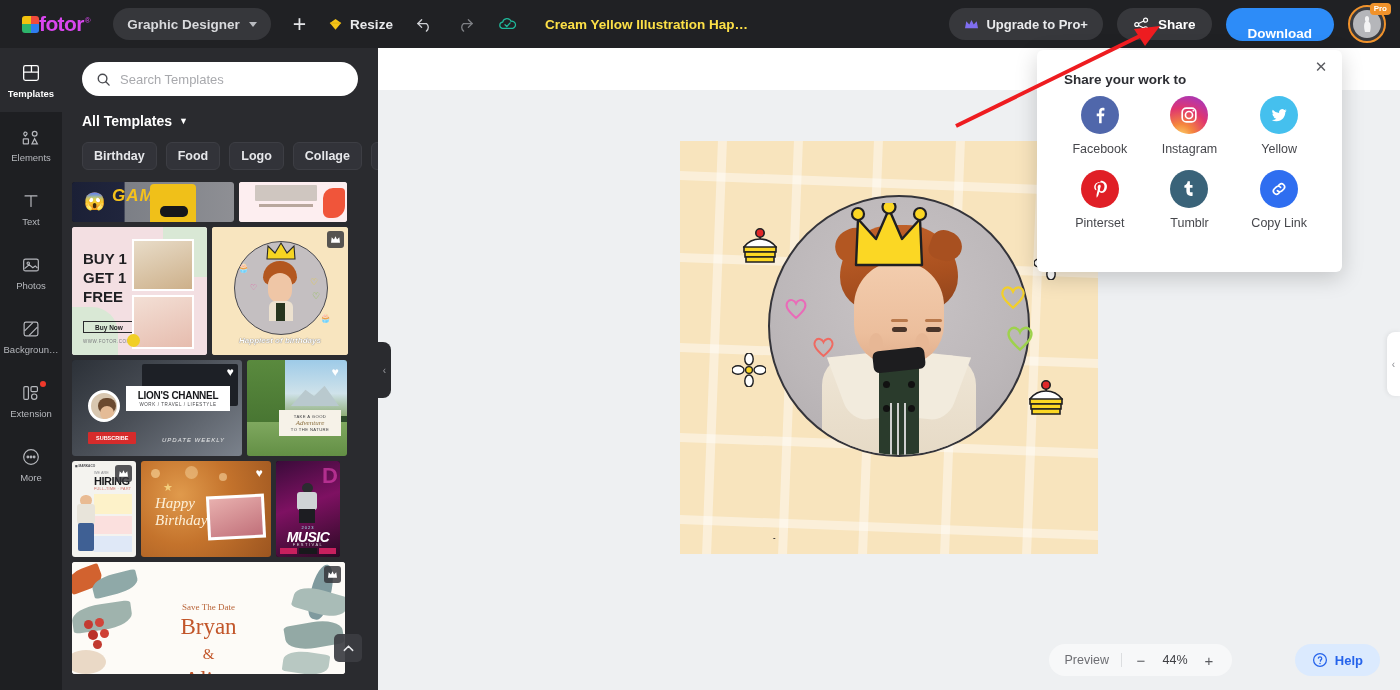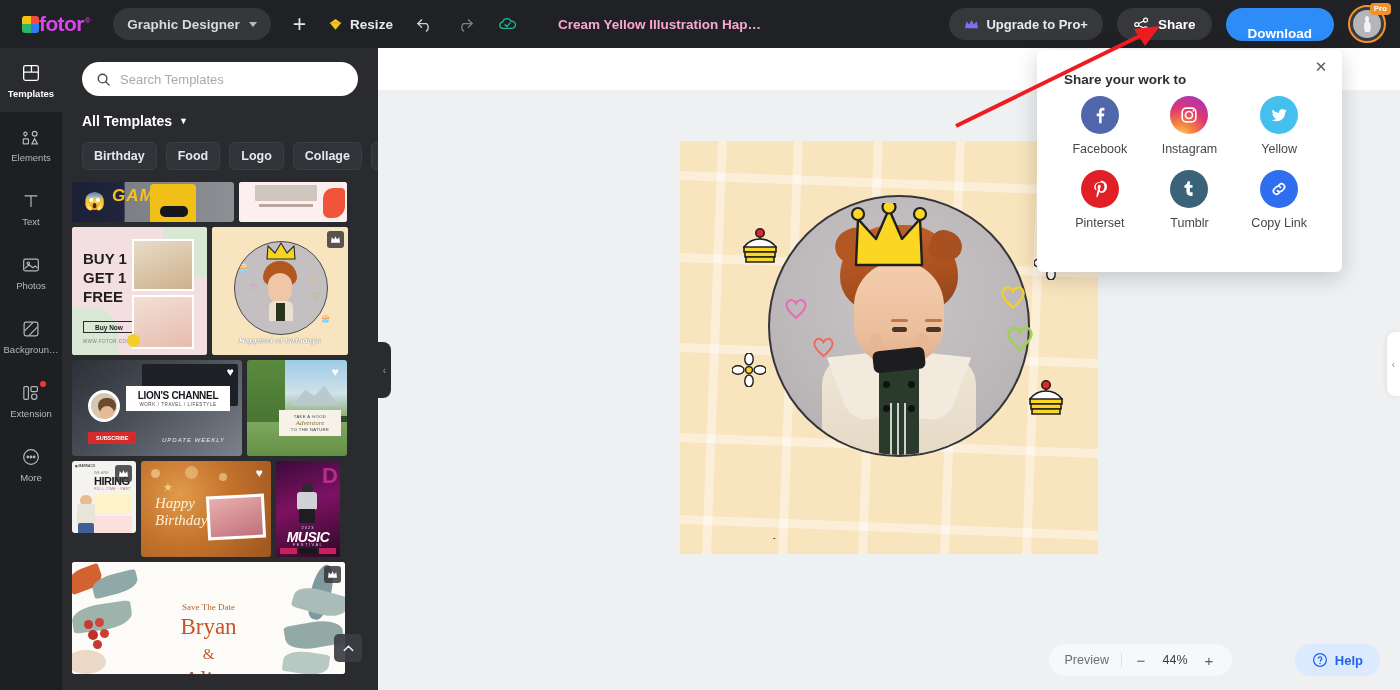--- a/index.html
+++ b/index.html
@@ -41,21 +41,21 @@
 
   .tb-icon {
     margin-left: 22px; color: #cfd1d5; display: flex; align-items: center;
     cursor: pointer; height: 48px;
   }
   .plus-ic { font-size: 23px; font-weight: 300; line-height: 1; color: #e3e4e7; }
   .resize-btn { display: flex; align-items: center; gap: 7px; margin-left: 22px; cursor: pointer; }
   .resize-btn span { color: #e8e9eb; font-size: 13.5px; font-weight: bold; }
 
   .doc-title {
-    margin-left: 40px; color: #f9a8d4; font-size: 13.5px; font-weight: bold;
+    margin-left: 27px; color: #fde047; font-size: 13.5px; font-weight: bold;
     max-width: 230px; white-space: nowrap; overflow: hidden; text-overflow: ellipsis;
   }
 
   .topbar-right {
     position: absolute; right: 14px; top: 0; height: 48px;
     display: flex; align-items: center; gap: 14px;
   }
   .upgrade-btn {
     height: 32px; border-radius: 16px; background: #37383c; display: flex;
     align-items: center; gap: 7px; padding: 0 15px; cursor: pointer;
@@ -563,21 +563,21 @@
         <div style="position:absolute;left:44px;top:24px;width:48px;height:22px;background:#b9c9ce;clip-path:polygon(0 100%,30% 26%,48% 54%,70% 8%,100% 100%)"></div>
         <div style="position:absolute;left:0;bottom:0;width:100px;height:34px;background:linear-gradient(180deg,#7fa85f,#638f45)"></div>
         <div style="position:absolute;left:32px;top:50px;width:62px;height:26px;background:#f6f2e8;display:flex;flex-direction:column;align-items:center;justify-content:center;">
           <div style="font-size:4.2px;color:#3c3d40;letter-spacing:0.4px;">TAKE A GOOD</div>
           <div style="font-size:7px;color:#8c7040;font-style:italic;font-family:'Liberation Serif',serif;">Adventure</div>
           <div style="font-size:4.2px;color:#3c3d40;letter-spacing:0.4px;">TO THE NATURE</div>
         </div>
         <div class="fav-badge">♥</div>
       </div>
 
-      <div class="tpl" style="width:64px;height:72px;background:#f4f3ef">
+      <div class="tpl" style="width:64px;height:96px;background:#f4f3ef">
         <div style="position:absolute;left:3px;top:3px;font-size:3.2px;color:#4a4b50;font-weight:bold;">◼ MARKACO</div>
         <div style="position:absolute;left:22px;top:10px;font-size:3.8px;color:#8a8b8f;">WE ARE</div>
         <div style="position:absolute;left:22px;top:14px;font-size:11px;font-weight:bold;color:#18191c;letter-spacing:-0.5px;">HIRING</div>
         <div style="position:absolute;left:22px;top:26px;font-size:3.6px;color:#d06b62;letter-spacing:0.4px;">FULL-TIME · PART</div>
         <div style="position:absolute;left:22px;top:33px;width:38px;height:20px;background:#fdf2c9"></div>
         <div style="position:absolute;left:22px;top:55px;width:38px;height:18px;background:#fbe0de"></div>
         <div style="position:absolute;left:22px;top:75px;width:38px;height:16px;background:#dfe8f7"></div>
         <div style="position:absolute;left:3px;top:34px;width:22px;height:58px;">
           <div style="position:absolute;left:5px;top:0;width:12px;height:11px;border-radius:6px;background:#e9bb93"></div>
           <div style="position:absolute;left:2px;top:9px;width:18px;height:20px;background:#e8e4da;border-radius:3px"></div>

